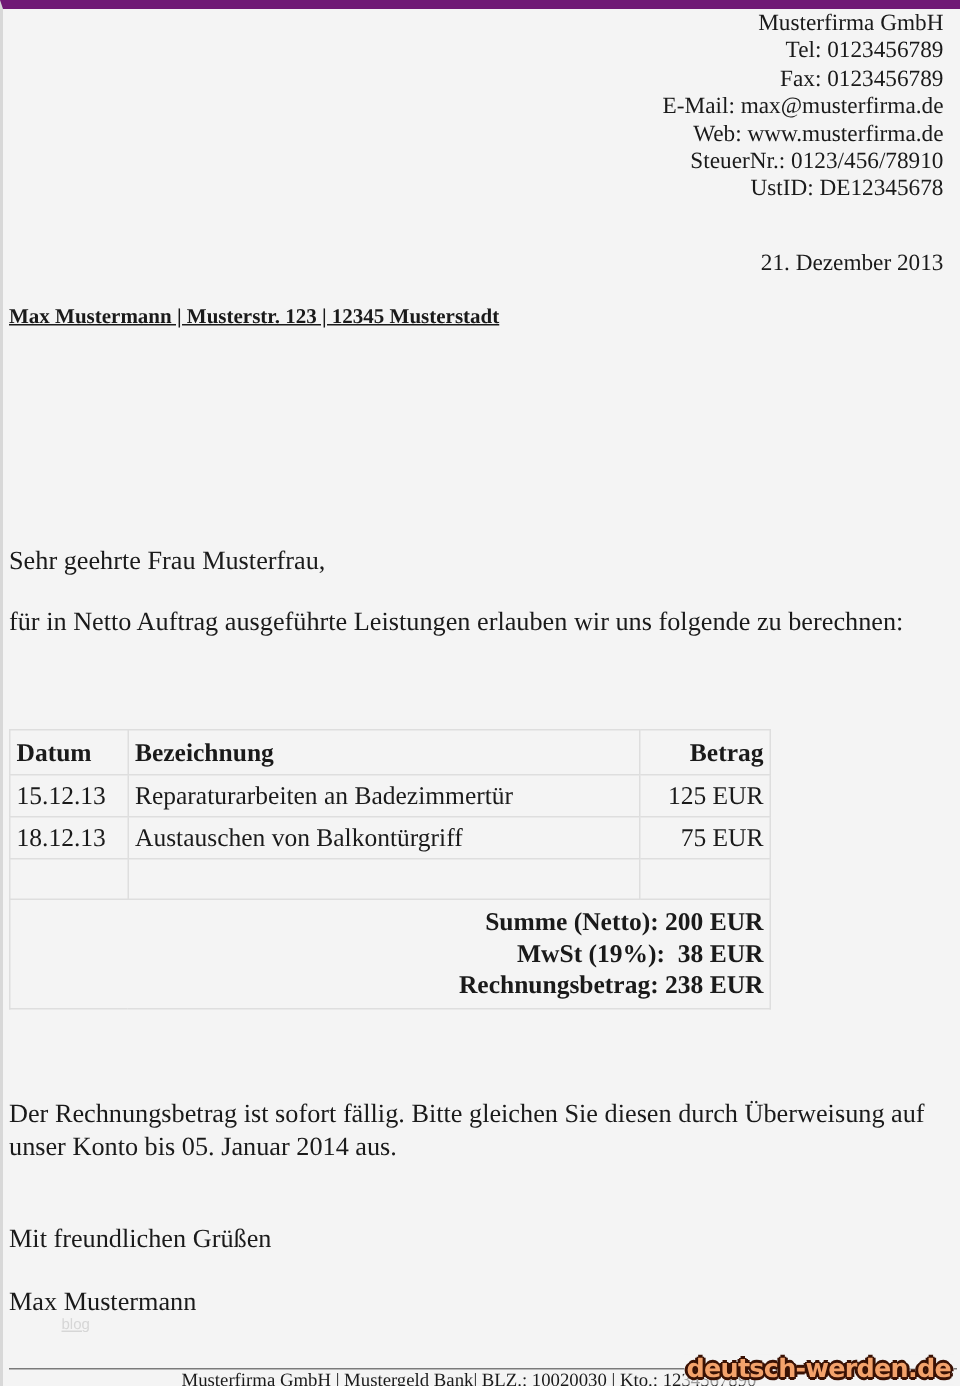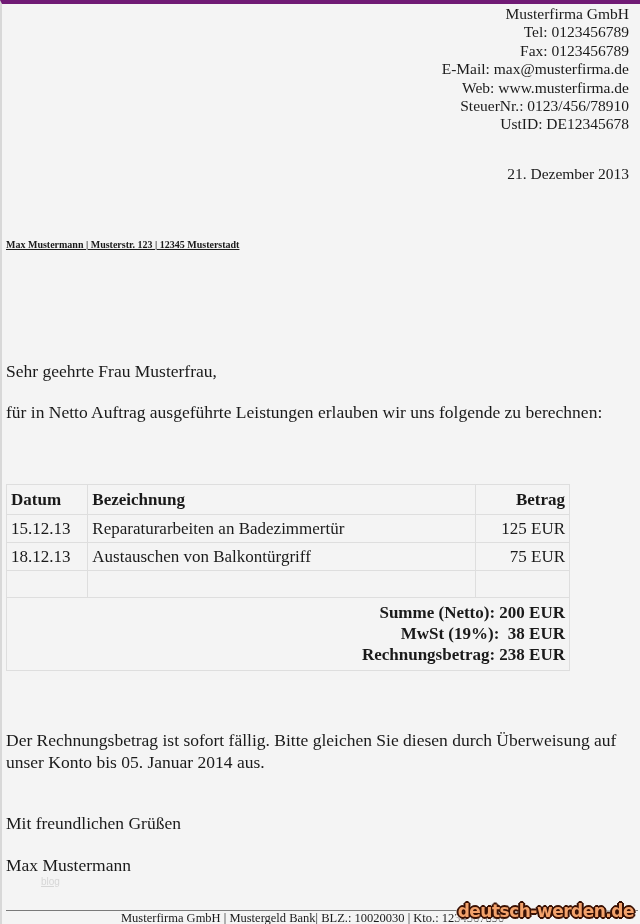--- a/index.html
+++ b/index.html
@@ -8,54 +8,53 @@
       background: #f4f4f4;
     }
     body {
       font-family: "Liberation Serif", "DejaVu Serif", serif;
       color: #1a1a1a;
       position: relative;
     }
     .page {
       position: absolute; left: 0; top: 0; width: 640px; height: 924px;
       background: #f4f4f4;
-      border-top: 4px solid #701a75;
+      border-top: 6px solid #701a75;
       border-left: 2px solid #d8d8d8;
     }
     .sender-block {
       position: absolute; right: 11px; top: 1px;
       text-align: right;
       font-size: 15.5px; line-height: 18.4px;
     }
     .date {
       position: absolute; right: 11px; top: 161px;
       font-size: 15.5px;
     }
     .return-address {
       position: absolute; left: 4px; top: 198px;
-      font-size: 10px; font-weight: bold; text-decoration: underline;
+      font-size: 14px; font-weight: bold; text-decoration: underline;
       letter-spacing: 0;
-      margin-top: 37px;
     }
     .recipient {
       position: absolute; left: 4px; top: 210px;
       font-size: 18px; line-height: 21px;
     }
     .salutation {
       position: absolute; left: 4px; top: 357px;
       font-size: 17.5px;
     }
     .intro {
       position: absolute; left: 4px; top: 398px;
       width: 600px;
       font-size: 17.5px; line-height: 21.5px;
     }
     .invoice-table {
       position: absolute; left: 4px; top: 480px;
-      width: 564px;
+      width: 508px;
       border-collapse: collapse;
       font-size: 17px;
     }
     .invoice-table td, .invoice-table th {
       border: 1px solid #dedede;
       padding: 0 4px;
       height: 28px;
       vertical-align: middle;
     }
     .invoice-table th {

